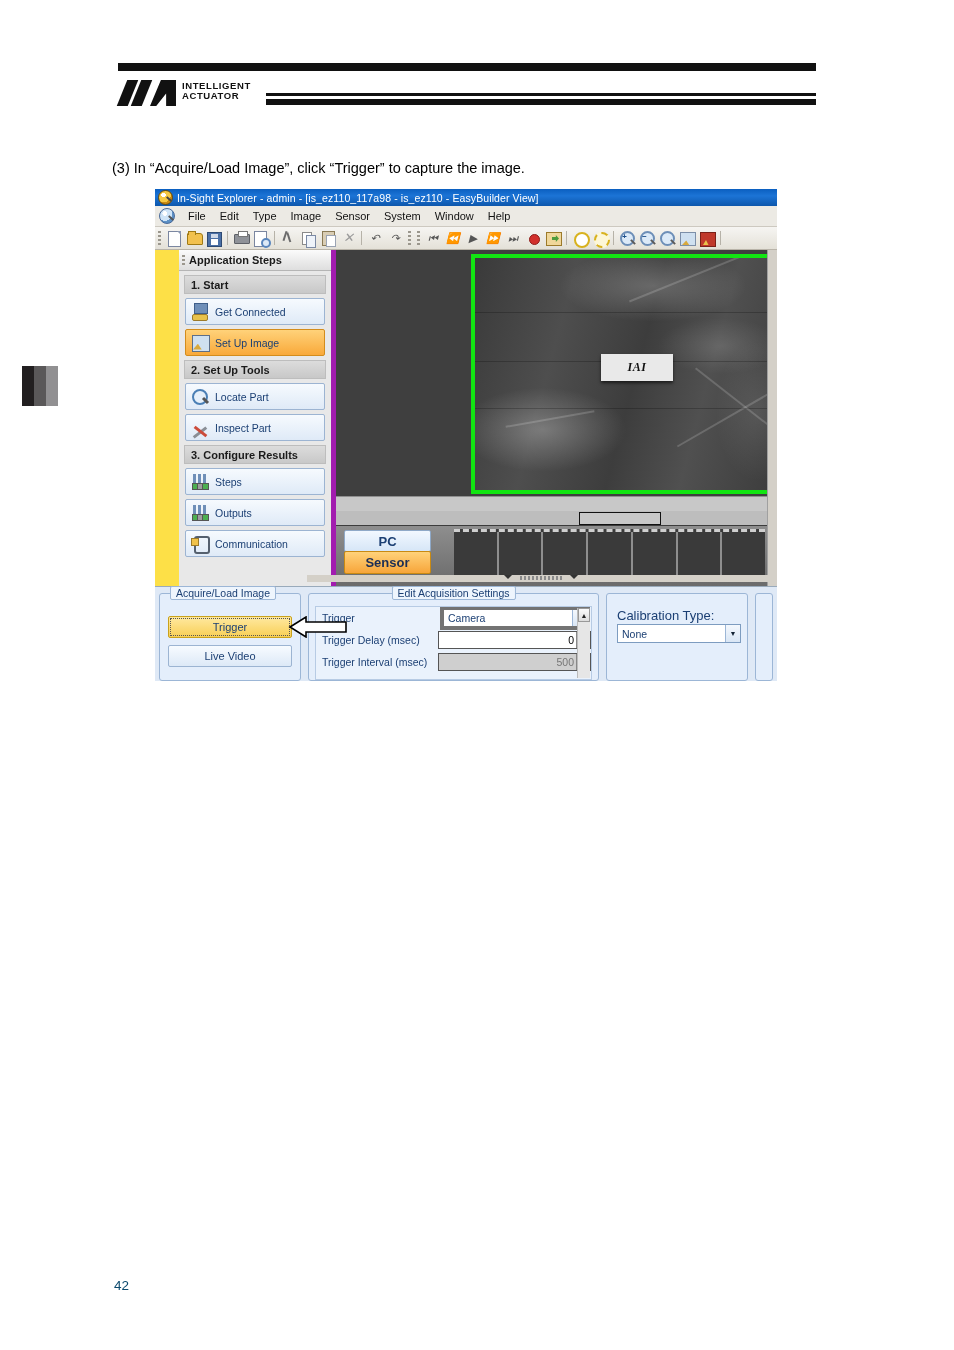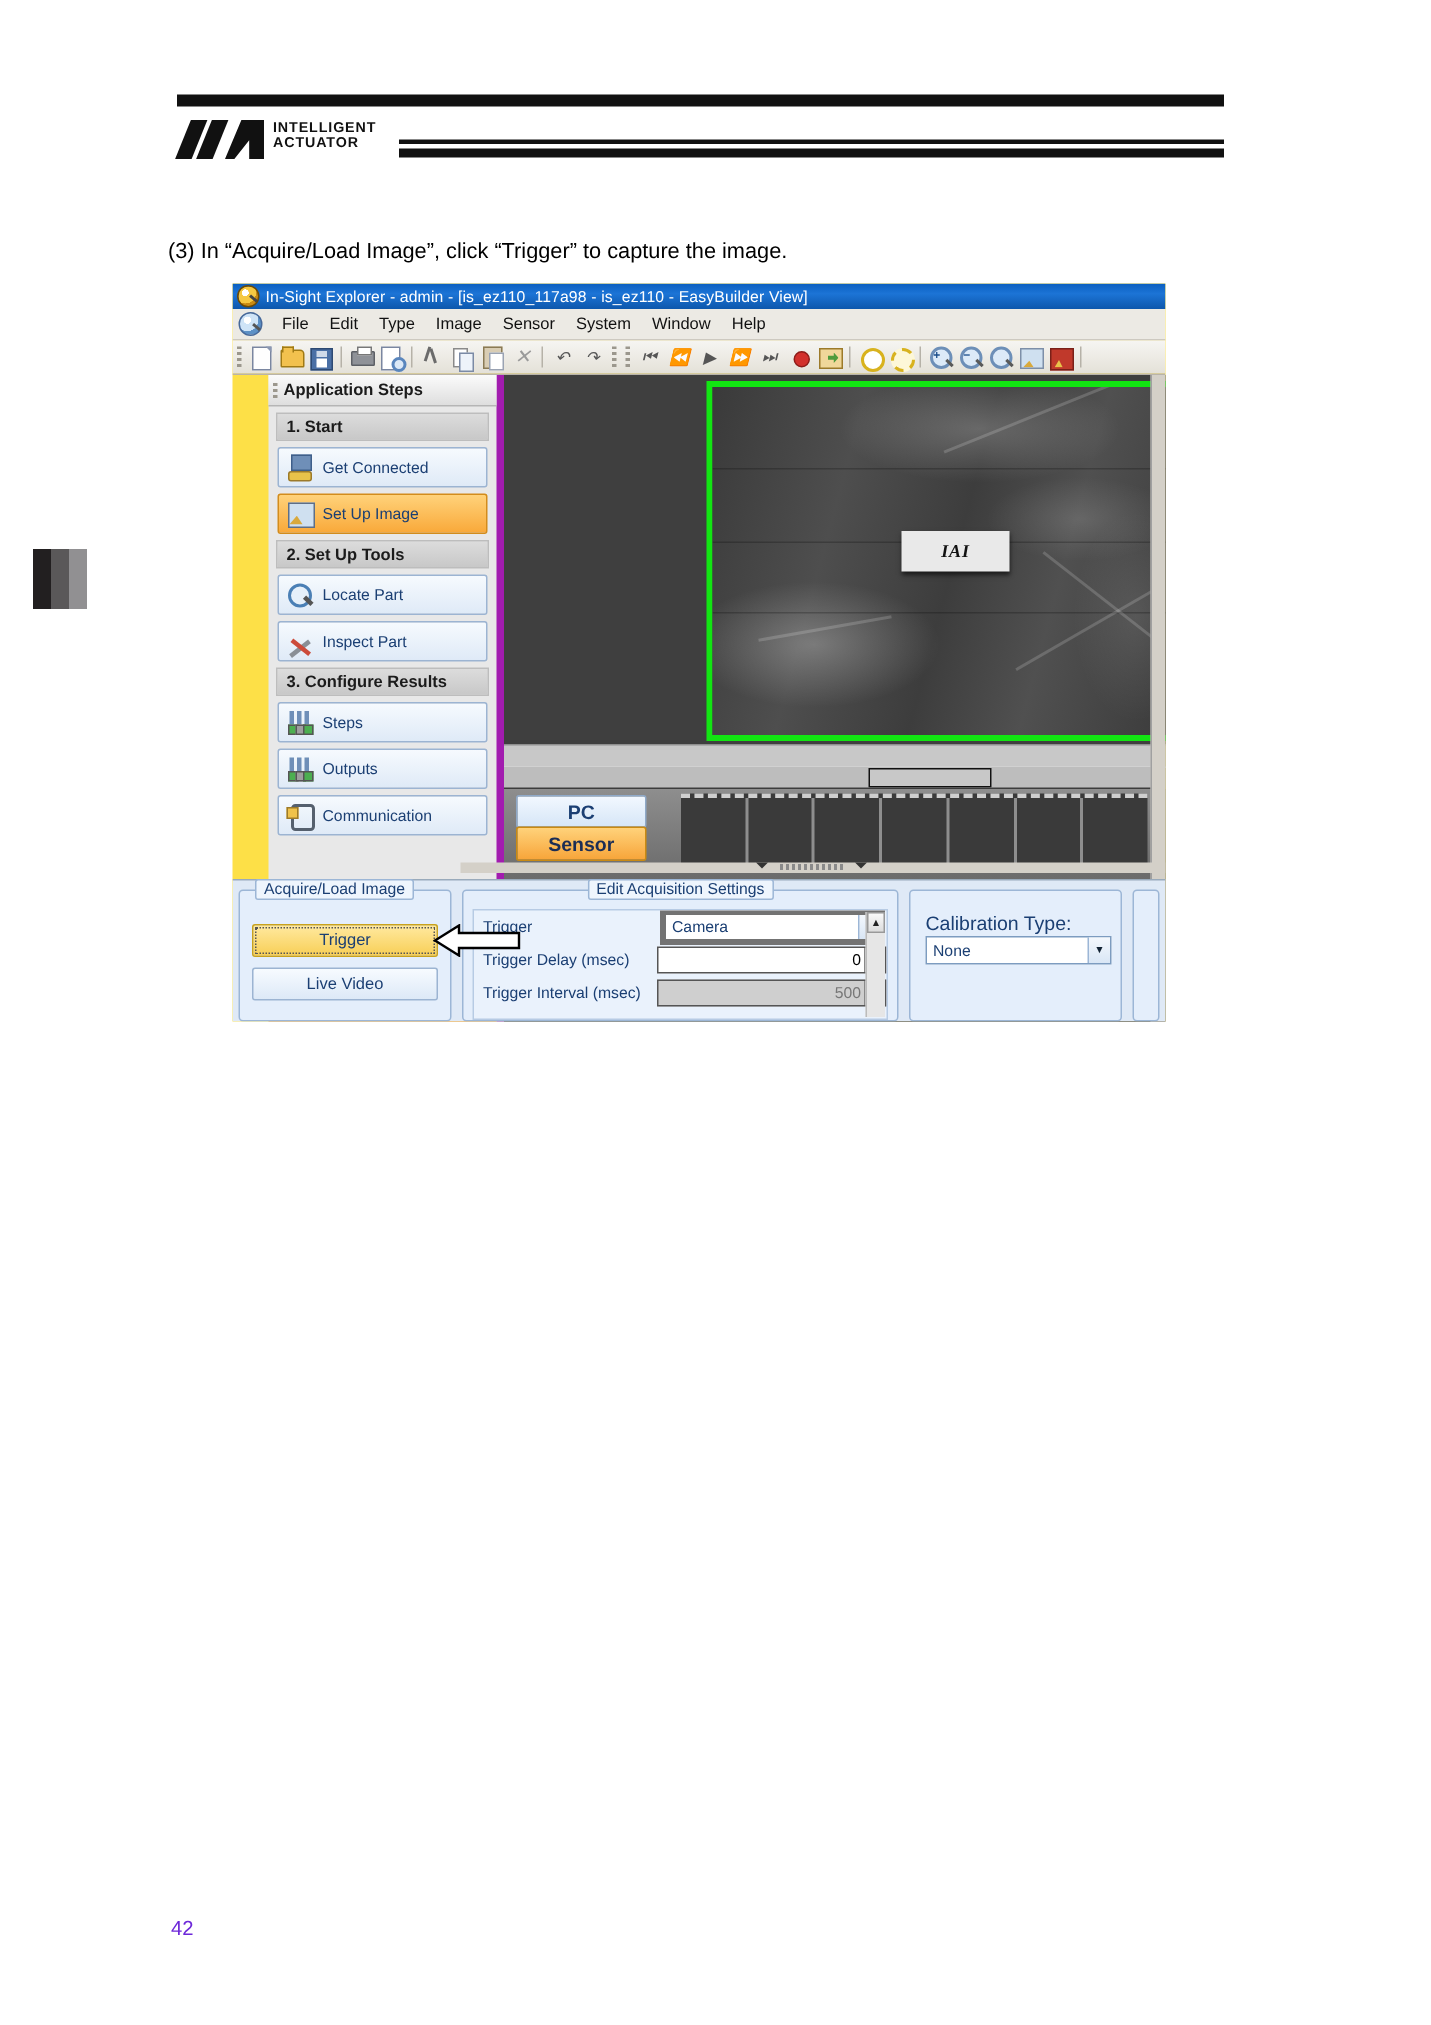--- a/index.html
+++ b/index.html
@@ -20,21 +20,21 @@
   .hdr-rule-b{position:absolute;left:266px;top:99px;width:550px;height:6px;background:#111;}
 
   .step-text{position:absolute;left:112px;top:160px;font-size:14.5px;color:#000;white-space:nowrap;}
 
   .edge-mark{position:absolute;left:22px;top:366px;width:36px;height:40px;}
   .edge-mark i{position:absolute;top:0;height:40px;display:block;}
   .em1{left:0;width:12px;background:#221f20;}
   .em2{left:12px;width:12px;background:#5a5859;}
   .em3{left:24px;width:12px;background:#919092;}
 
-  .page-num{position:absolute;left:114px;top:1278px;font-size:13.5px;color:#6d28d9;}
+  .page-num{position:absolute;left:114px;top:1278px;font-size:13.5px;color:#0c4a6e;}
 
   
   .app{position:absolute;left:155px;top:189px;width:622px;height:492px;background:#fde047;
        font-family:"Liberation Sans",sans-serif;overflow:hidden;}
 
   .titlebar{height:17px;background:linear-gradient(to bottom,#0b5fc0 0%,#1c74d6 40%,#0d57ac 100%);
             display:flex;align-items:center;padding-left:3px;}
   .tb-icon{width:13px;height:13px;border-radius:50%;
            background:radial-gradient(circle at 35% 32%,#fff 0 18%,#f5c842 19% 58%,#c98a12 59% 100%);
            border:1px solid #6b4a06;position:relative;flex:none;}

